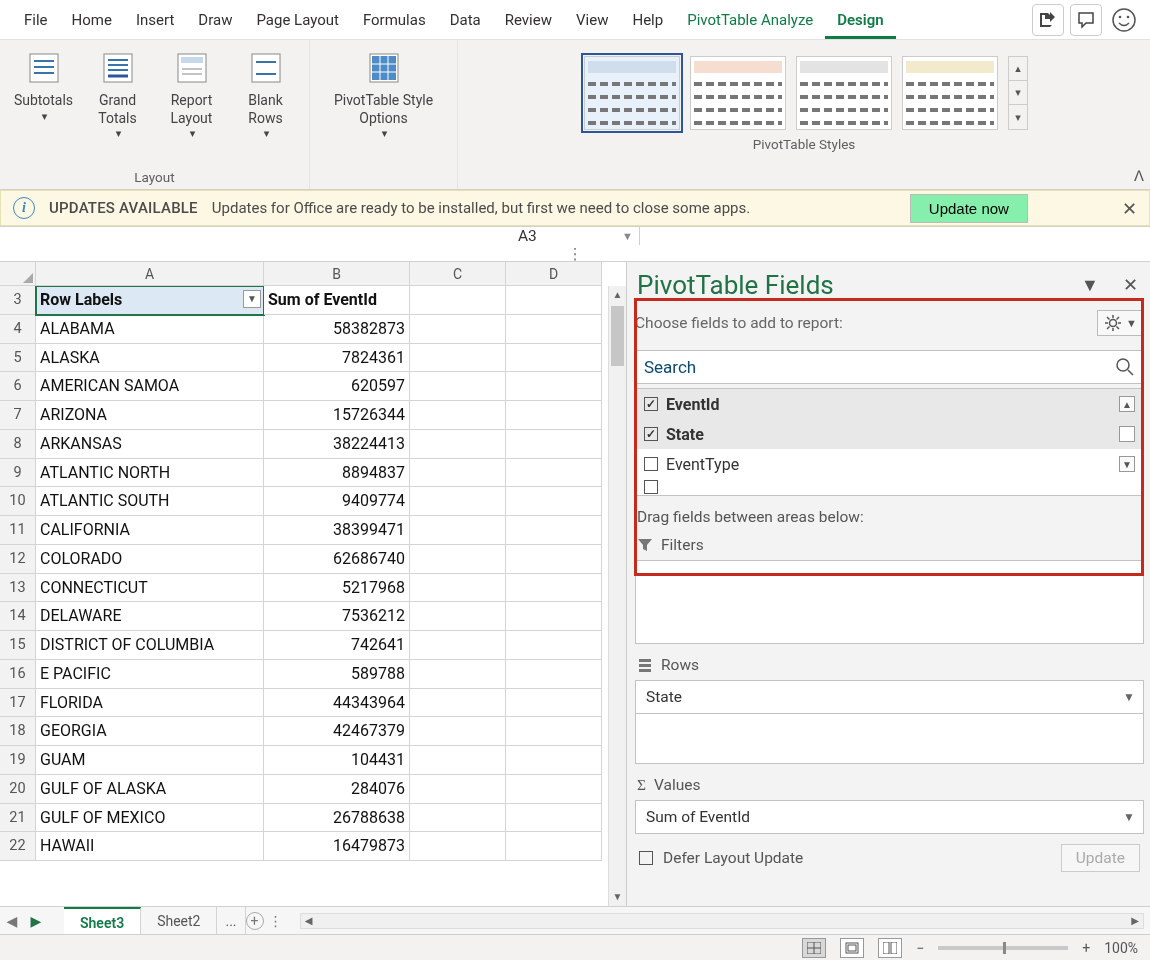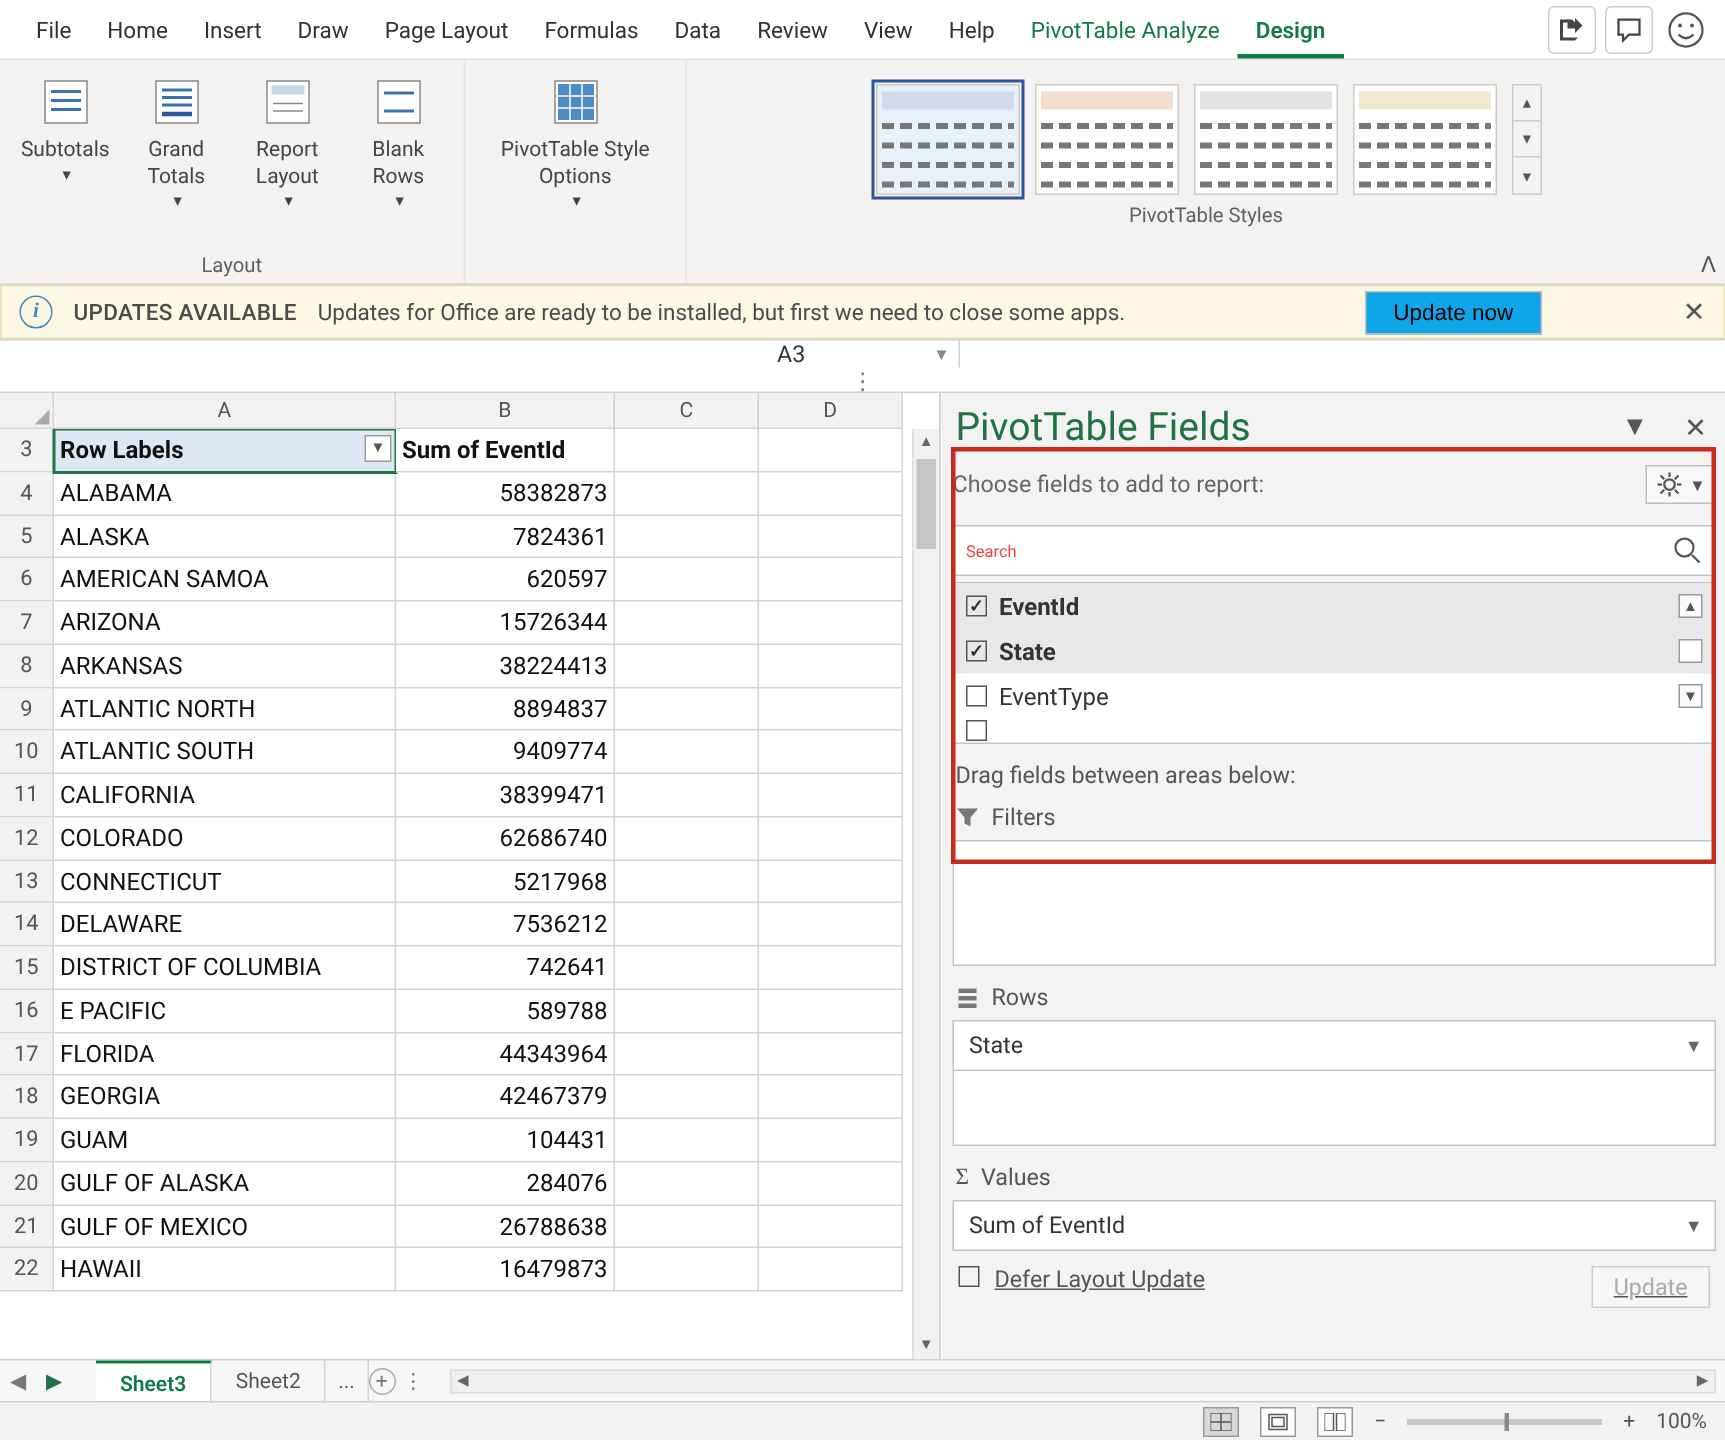--- a/index.html
+++ b/index.html
@@ -123,21 +123,21 @@
     color:#4b4b4b;
   }
   .notify .title{font-weight:500;color:#4b4b4b;letter-spacing:.2px;}
   .notify .info-ic{
     width:22px;height:22px;border:1.5px solid #3a87c7;border-radius:50%;
     color:#3a87c7;display:flex;align-items:center;justify-content:center;
     font-style:italic;font-family:Georgia,serif;font-weight:600;font-size:14px;
   }
   .notify .btn{
     margin-left:auto;
-    background:#0ea5e9;border:1px solid #bbb;
+    background:#86efac;border:1px solid #bbb;
     padding:5px 18px;font-size:15px;
     margin-right:80px;
     text-align:center;
   }
   .notify .close-x{color:#555;font-size:18px;}
   
   .fbar{
     display:flex;
     align-items:center;
     height:36px;
@@ -201,37 +201,37 @@
     font-size:26px;color:var(--accent-green);
     display:flex;align-items:center;
     padding:2px 6px 10px 2px;
   }
   .pane-title .tools{margin-left:auto;display:flex;gap:24px;color:#555;font-size:18px;}
   .pane-sub{font-size:15.5px;color:#666;display:flex;align-items:center;}
   .gear{margin-left:auto;border:1px solid #bbb;padding:3px 6px;display:flex;align-items:center;gap:4px;background:#f8f8f8;}
   .search{
     margin-top:14px;
     display:flex;align-items:center;
-    border:1px solid #c2c2c2; background:#fff;height:34px;padding:0 8px;font-size:11px;color:#ef4444;
+    border:1px solid #c2c2c2; background:#fff;height:34px;padding:0 8px;font-size:17px;color:#0c4a6e;
   }
   .search span:last-child{margin-left:auto;color:#666;}
   .field-list{margin-top:4px;border:1px solid #c4c4c4;background:#fff;}
   .fld{display:flex;align-items:center;height:30px;padding:0 8px;font-size:16px;gap:8px;}
   .chk{width:14px;height:14px;border:1.5px solid #555;display:inline-flex;align-items:center;justify-content:center;font-size:12px;color:#333;}
   .fld.sel{background:#e8e8e8;font-weight:700;}
   .fld .spin{margin-left:auto;width:16px;height:16px;border:1px solid #999;display:flex;align-items:center;justify-content:center;font-size:10px;color:#555;background:#fafafa;}
   .red-rect{position:absolute;border:3px solid var(--red);pointer-events:none;}
   .drag-hint{font-size:15.5px;color:#555;padding:12px 0 8px 2px;}
   .areas{display:grid;grid-template-columns:1fr;grid-template-rows:110px 110px;gap:10px;}
   .area{border:none;display:flex;flex-direction:column;}
   .area-h{font-size:15.5px;color:#555;display:flex;align-items:center;gap:8px;padding:2px 2px 6px;}
   .area-box{flex:1;border:1px solid #c2c2c2;background:#fff;}
   .area-item{border:1px solid #c2c2c2;background:#fff;margin:-1px;height:34px;display:flex;align-items:center;padding:0 10px;font-size:15.5px;color:#333;position:relative;}
   .area-item .dd{position:absolute;right:8px;color:#666;font-size:12px;}
-  .defer{display:flex;align-items:flex-start;gap:10px;padding:10px 4px 0;font-size:15.5px;color:#555;text-decoration:underline;}
+  .defer{display:flex;align-items:center;gap:10px;padding:10px 4px 0;font-size:15.5px;color:#555;}
   .defer .upd{margin-left:auto;border:1px solid #ccc;color:#aaa;background:#f6f6f6;padding:4px 14px;}
   
   .sheettabs{
     height:28px;background:#f6f6f6;border-top:1px solid #d0d0d0;
     display:flex;align-items:center;font-size:14px;
   }
   .sheettabs .nav{width:24px;text-align:center;color:#777;}
   .sheettab{padding:0 16px;height:100%;line-height:28px;border-right:1px solid #d4d4d4;color:#555;}
   .sheettab.active{background:white;color:var(--green);font-weight:600;border-top:2px solid var(--green);}
   .hscroll{flex:1;margin:0 6px 0 12px;height:16px;background:#f0f0f0;border:1px solid #ddd;position:relative;}

